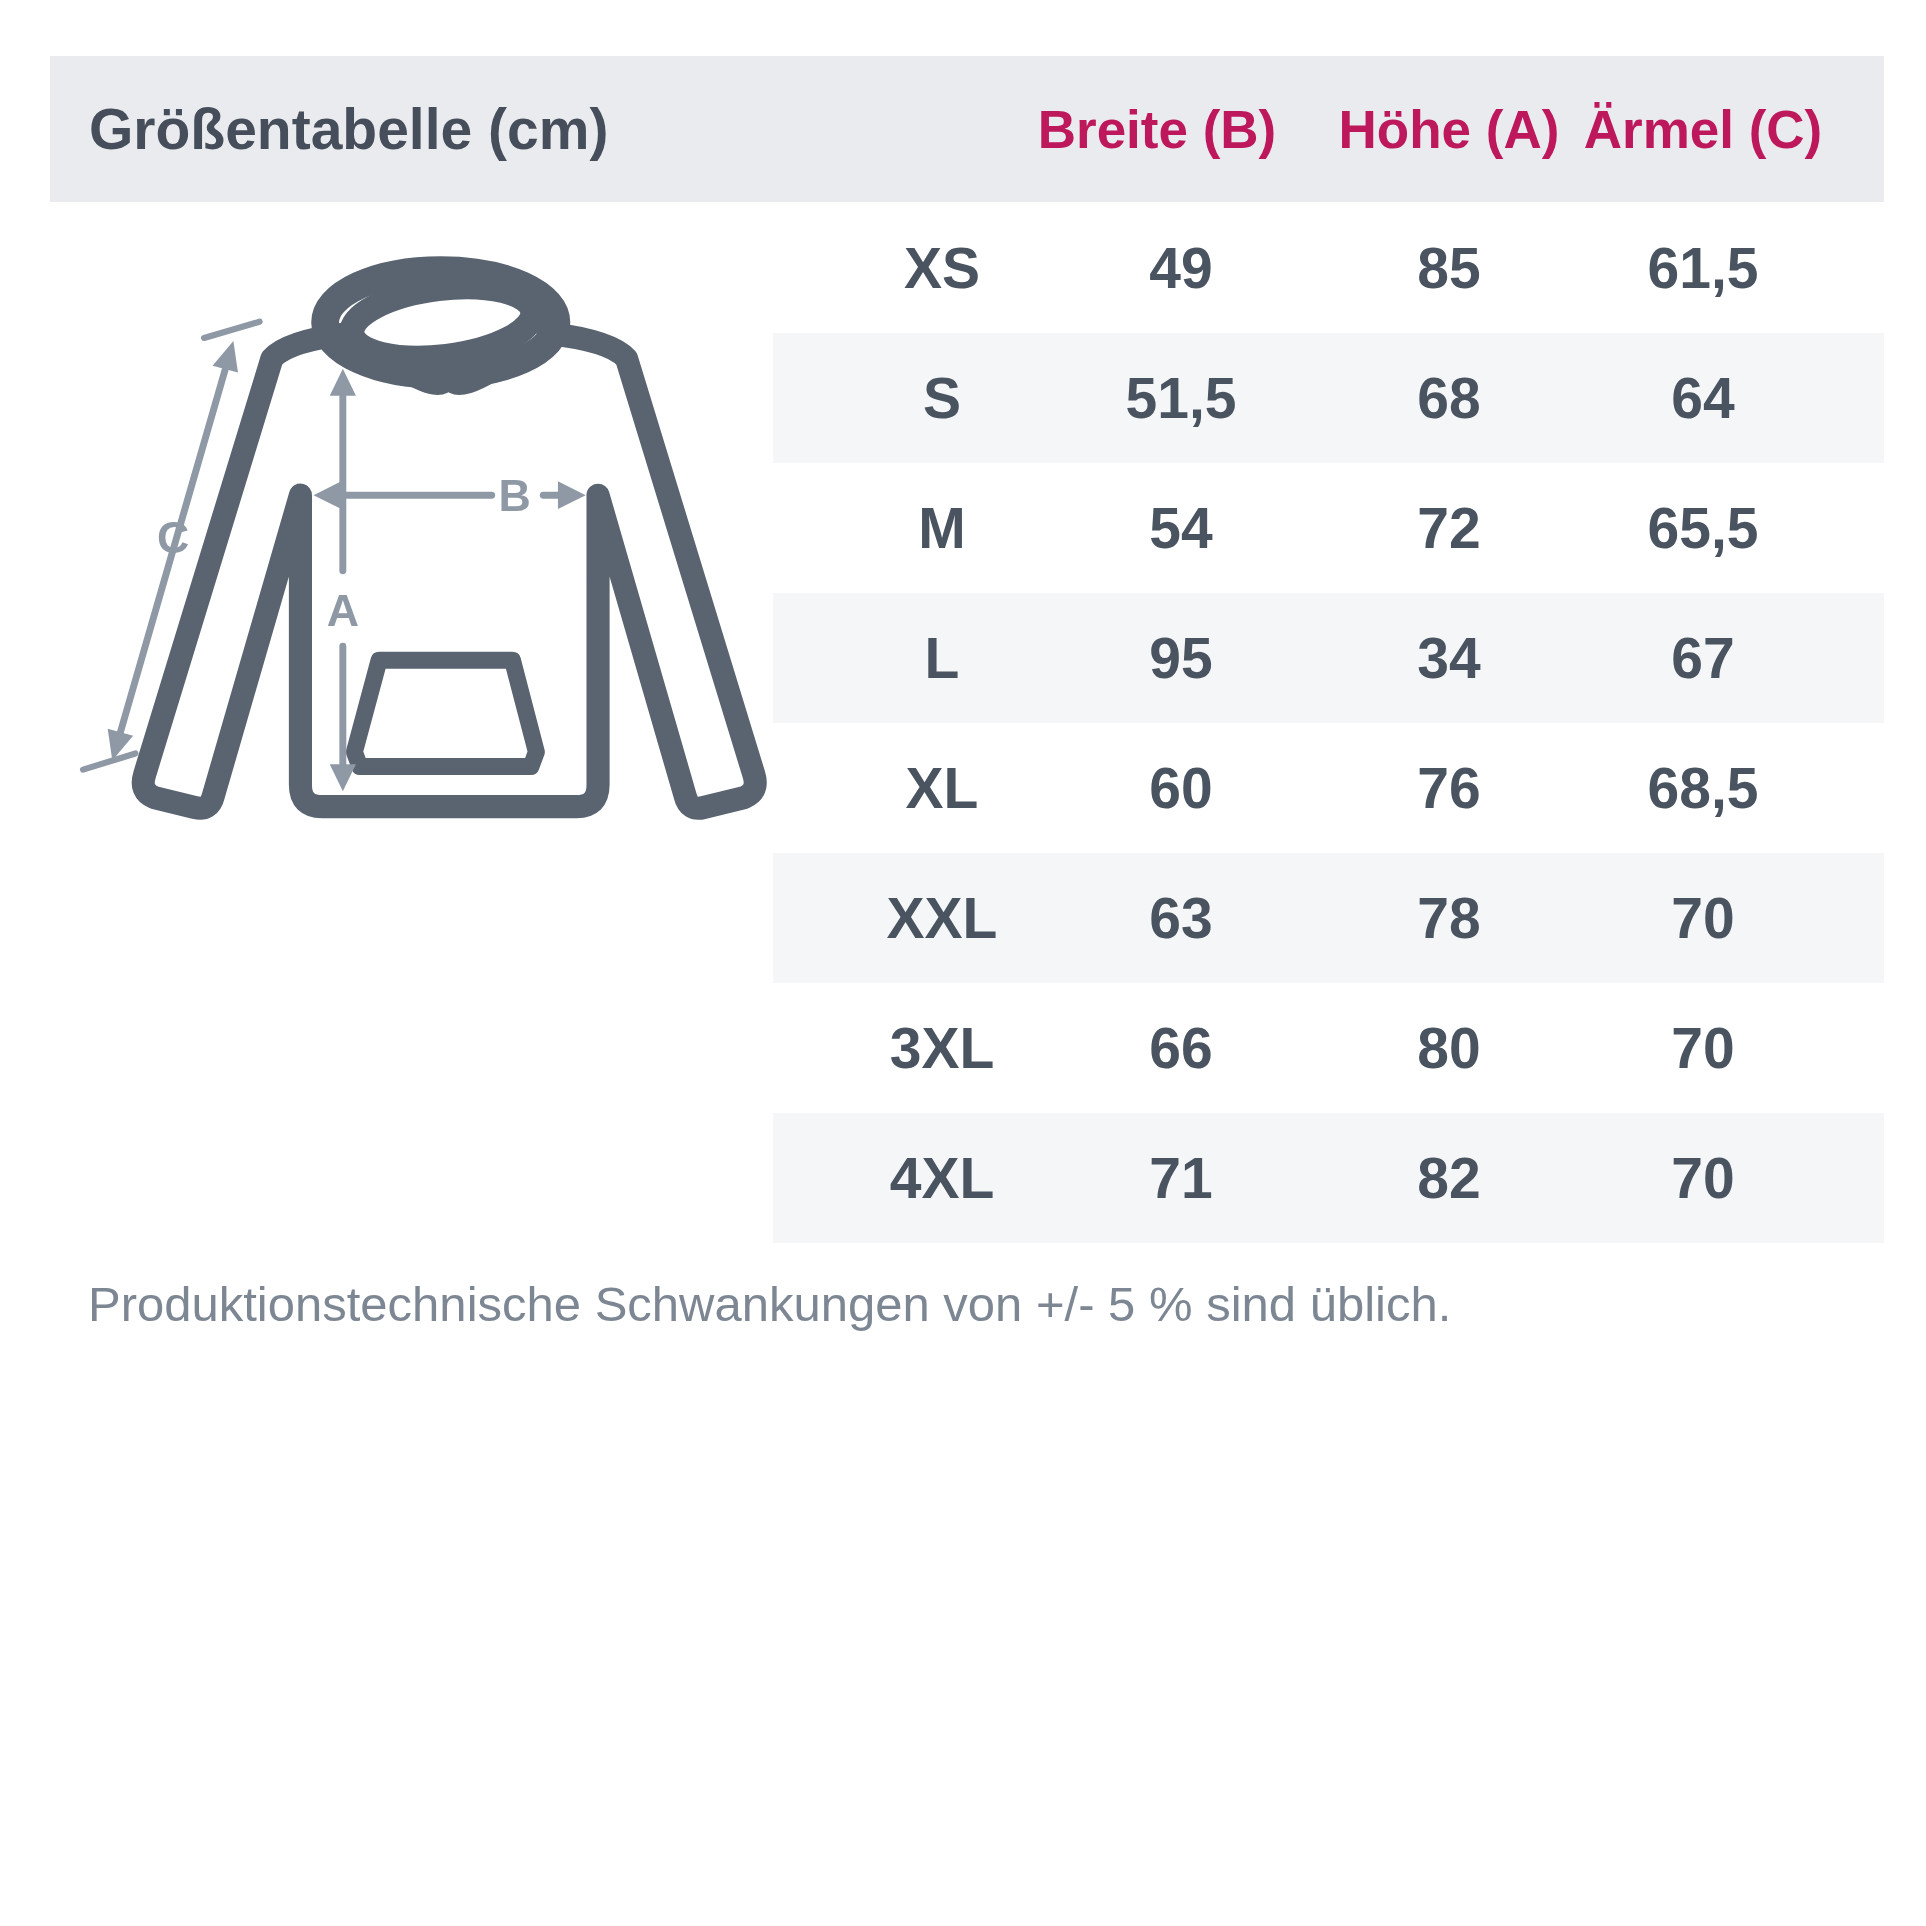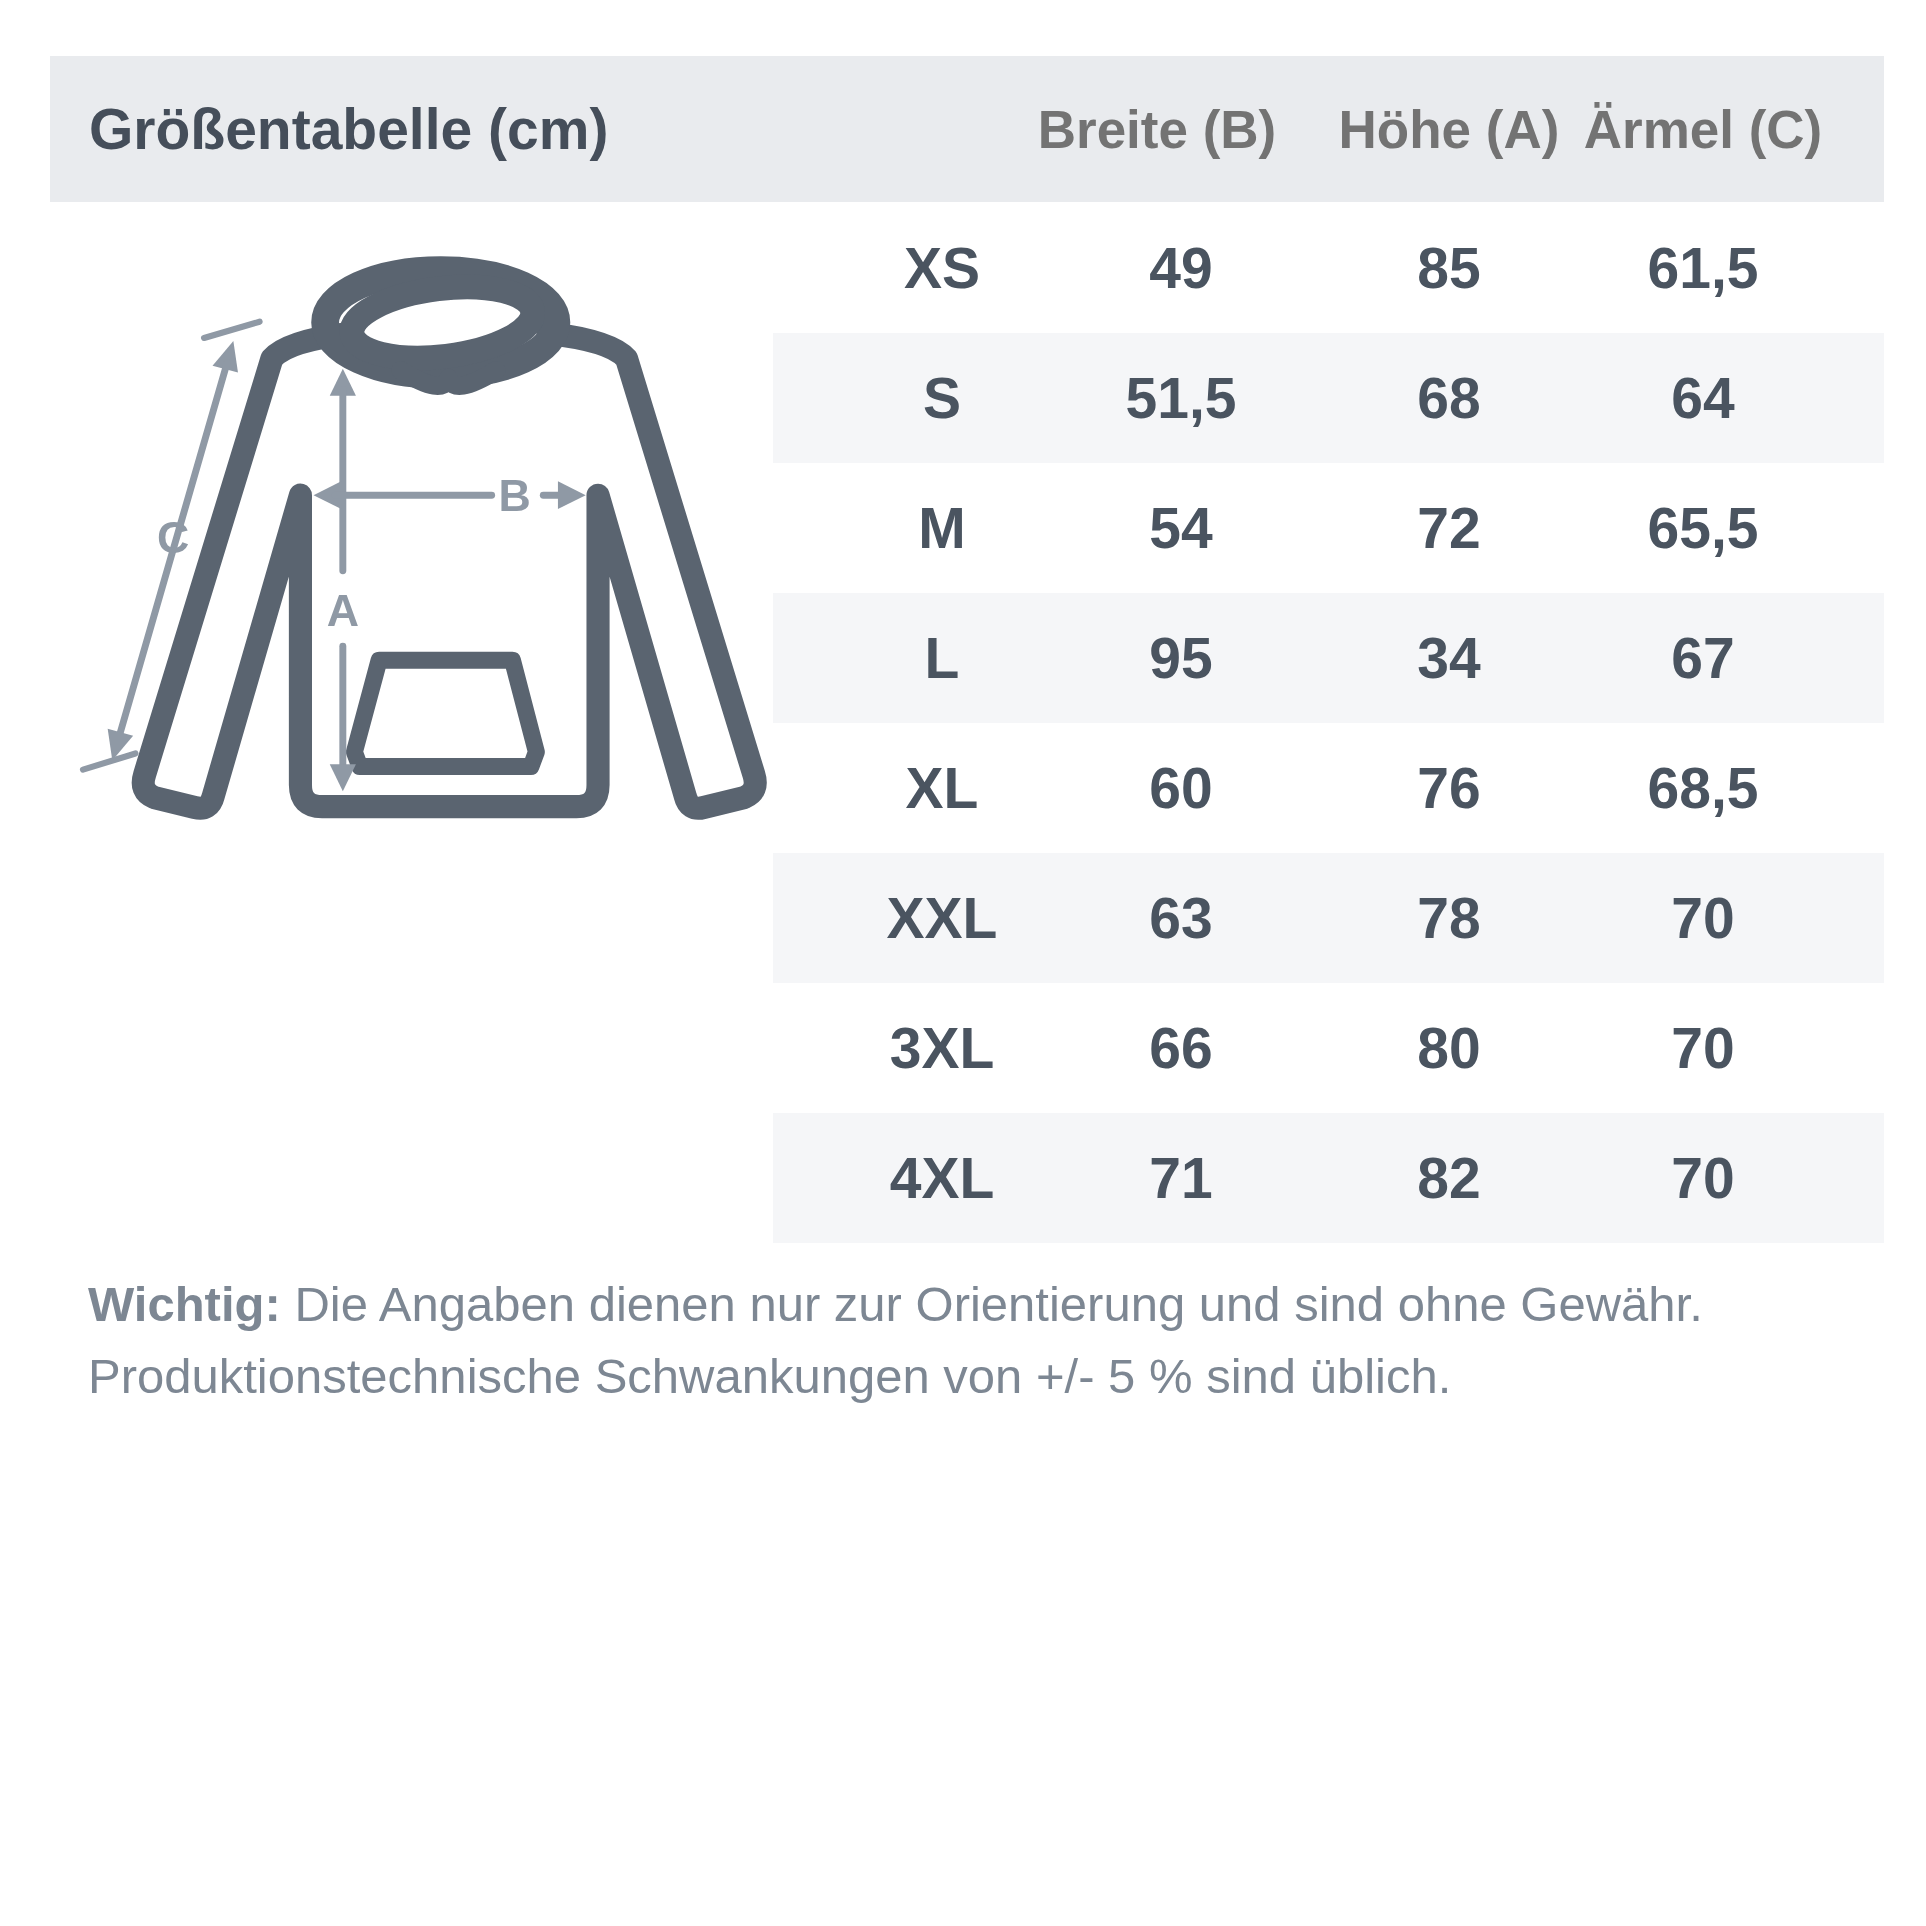--- a/index.html
+++ b/index.html
@@ -5,21 +5,21 @@
   html,body{margin:0;padding:0;background:#ffffff;}
   .canvas{
     position:relative;width:1926px;height:1683px;background:#ffffff;
     font-family:"Liberation Sans",sans-serif;color:#454e5a;overflow:hidden;
   }
   
   .header-band{position:absolute;left:50px;top:56px;width:1834px;height:146px;background:#e9ebee;}
   .page-title{position:absolute;left:39px;top:50%;transform:translateY(-50%);
     font-size:57px;font-weight:700;color:#454e5a;white-space:nowrap;}
   .col-head{position:absolute;top:50%;transform:translate(-50%,-50%);
-    font-size:53px;font-weight:700;color:#737373;white-space:nowrap;}
+    font-size:53px;font-weight:700;color:#be185d;white-space:nowrap;}
   .col-head.b{left:1107px}
   .col-head.a{left:1399px}
   .col-head.c{left:1653px}
   
   .size-table{position:absolute;left:773px;top:203px;width:1111px;font-weight:bold;}
   .trow{position:relative;height:130px;}
   .trow.alt{background:#f5f6f8;}
   .cell{position:absolute;top:50%;transform:translate(-50%,-50%);
     font-size:57px;color:#4a5460;white-space:nowrap;}
   .cell.size{left:169px}
@@ -151,18 +151,17 @@
     </div>
     <div class="trow alt">
       <span class="cell size">4XL</span>
       <span class="cell b">71</span>
       <span class="cell a">82</span>
       <span class="cell c">70</span>
     </div>
   </div>
 
   <div class="footer">
-    <div><span class="bold">Wichtig:</span><span> Die Angaben dienen nur zur Orientierung und sind ohne Gewähr.</span></div>
     <div>Produktionstechnische Schwankungen von +/- 5 % sind üblich.</div>
   </div>
 
 </div>
 
 
 </body></html>

